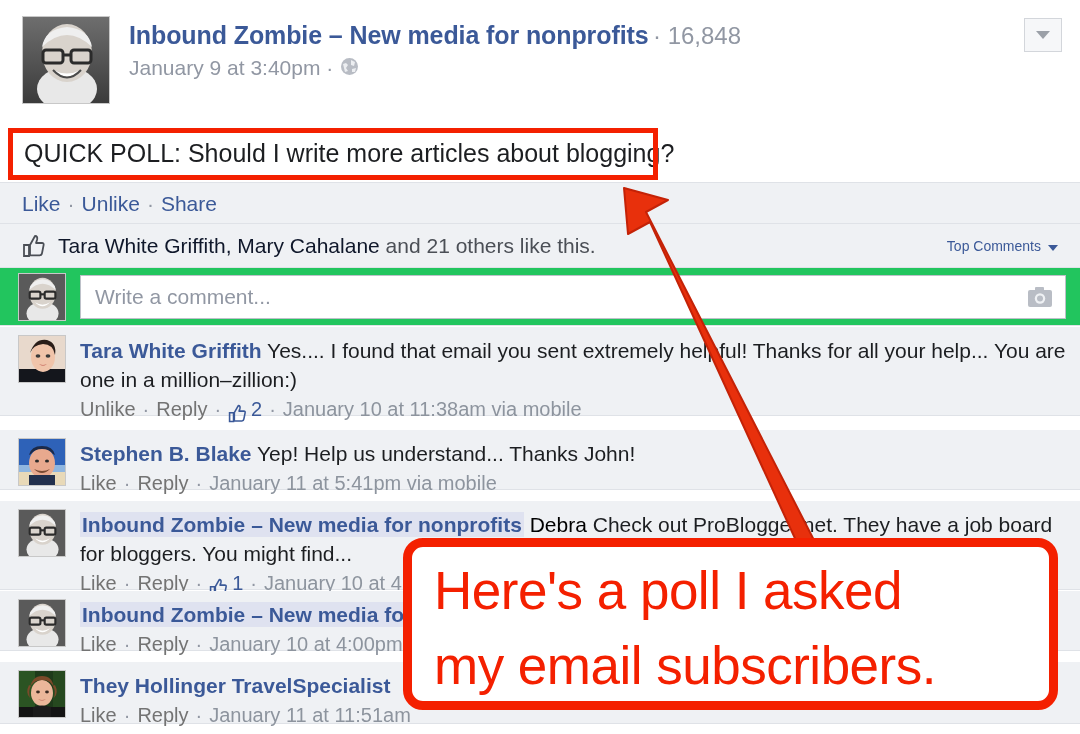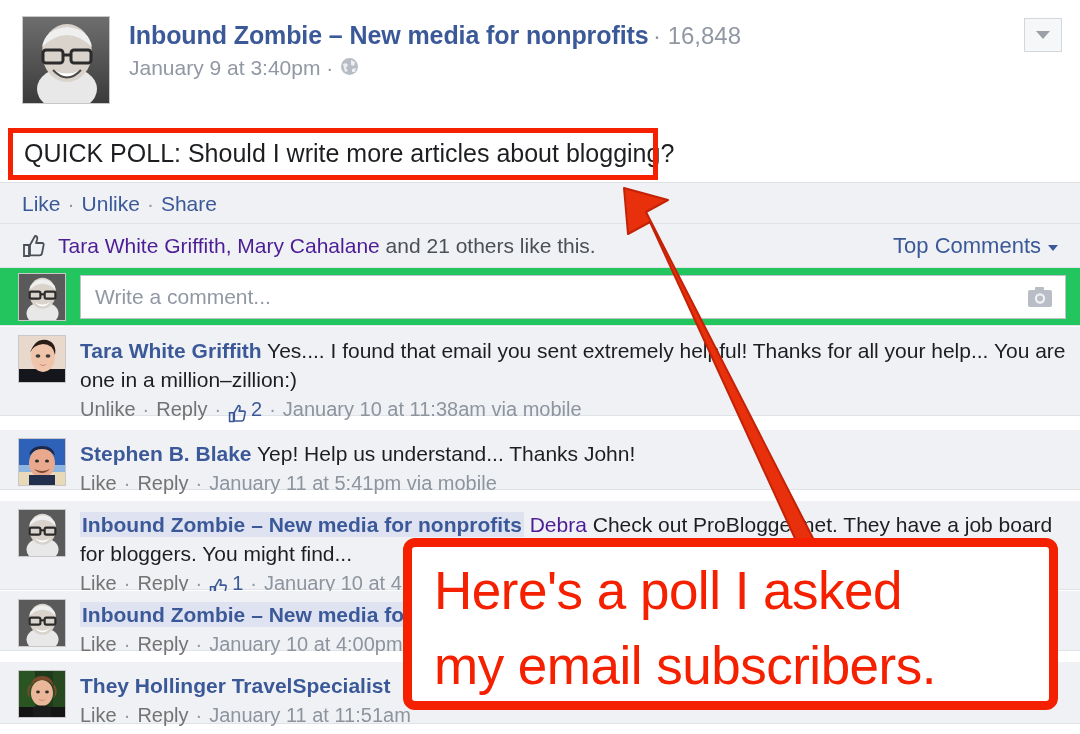--- a/index.html
+++ b/index.html
@@ -148,23 +148,23 @@
     left: 0; top: 224px;
     width: 1080px; height: 44px;
     background: #eff1f4;
     border-bottom: 1px solid #dfe2e7;
     padding: 0 22px 0 22px;
     display: flex; align-items: center; justify-content: space-between;
   }
   .likes-left { display: flex; align-items: center; }
   .thumb-big { width: 24px; height: 24px; margin-right: 12px; }
   .likes-text { font-size: 21px; color: #4b4f56; line-height: 24px; }
-  .likes-text .name { color: #4c1d95; text-align: right; }
+  .likes-text .name { color: #0f172a; text-align: right; }
   .top-comments {
-    font-size: 22px; color: #3b5998;
+    font-size: 14px; color: #3b5998;
     display: flex; align-items: center;
   }
   .caret-small {
     display: inline-block;
     margin-left: 7px;
     width: 0; height: 0;
     border-left: 5px solid transparent;
     border-right: 5px solid transparent;
     border-top: 6px solid #3b5998;
     position: relative; top: 2px;
@@ -213,21 +213,21 @@
     font-size: 21px;
     color: #1c1e21;
     line-height: 29px;
   }
   .cname { color: #3b5998; font-weight: bold; }
   .cmention {
     color: #3b5998; font-weight: bold;
     background: #dfe2f0;
     padding: 1px 2px;
   }
-  .creplyto { color: #4c1d95; }
+  .creplyto { color: #000000; }
   .comment-meta {
     font-size: 20px;
     line-height: 28px;
     margin-top: 1px;
     display: flex; align-items: center;
     white-space: nowrap;
   }
   .meta-link { color: #737373; }
   .meta-time { color: #8d949e; }
   .meta-dot { color: #9197a3; padding: 0 7px; }
@@ -247,21 +247,21 @@
     pointer-events: none;
   }
 
   
   .annot-callout {
     position: absolute;
     left: 403px; top: 538px;
     width: 655px; height: 172px;
     background: #ffffff;
     border: 9px solid #f42000;
-    border-radius: 12px;
+    border-radius: 20px;
     z-index: 50;
     padding: 6px 22px 0 22px;
     overflow: hidden;
   }
   .annot-line {
     font-size: 53px;
     color: #f42000;
     line-height: 75px;
     white-space: nowrap;
     letter-spacing: -0.5px;

